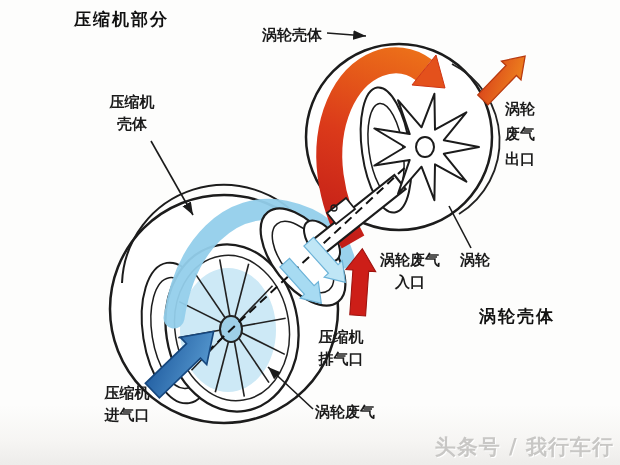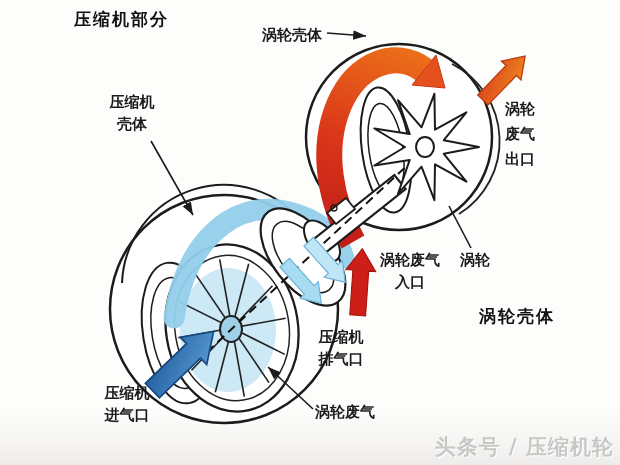--- a/index.html
+++ b/index.html
@@ -156,14 +156,14 @@
 入口</div>
 
   <div class="lbl" style="left:314px;top:327px;width:54px;">压缩机
 排气口</div>
 
   <div class="lbl" style="left:315px;top:402px;white-space:nowrap;">涡轮废气</div>
 
   <div class="lbl" style="left:100px;top:383px;width:54px;">压缩机
 进气口</div>
 
-  <div class="watermark">头条号 / 压缩机轮</div>
+  <div class="watermark">头条号 / 我行车行</div>
 </div>
 
 </body></html>

